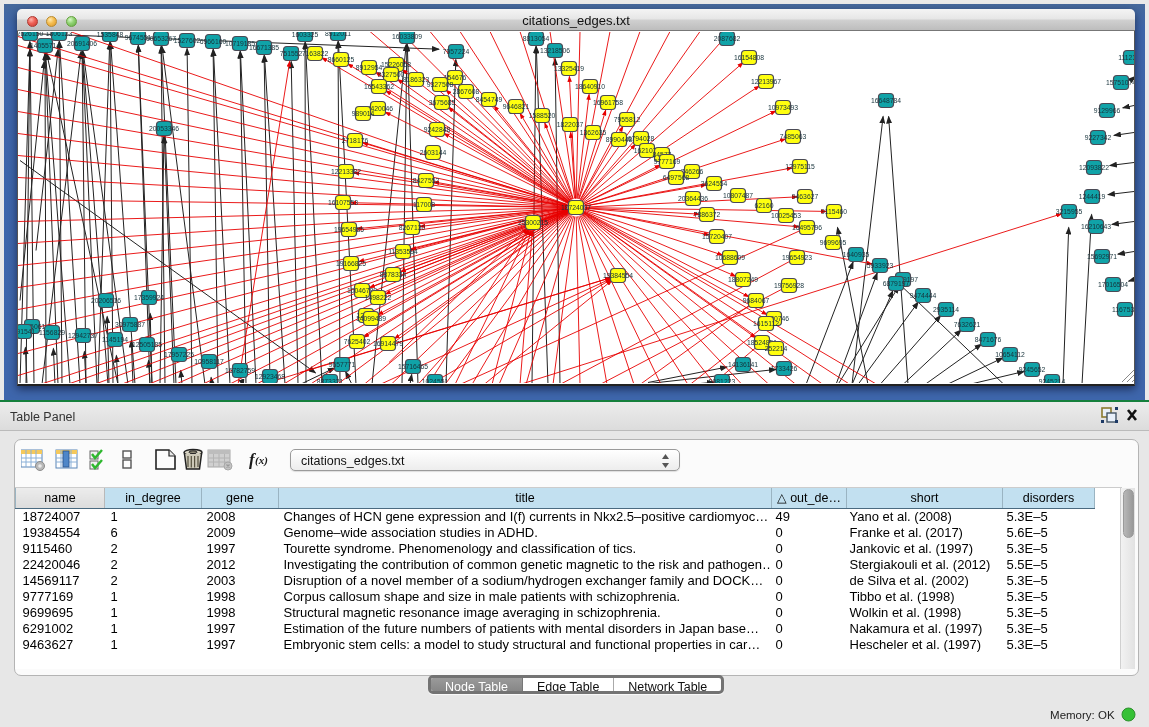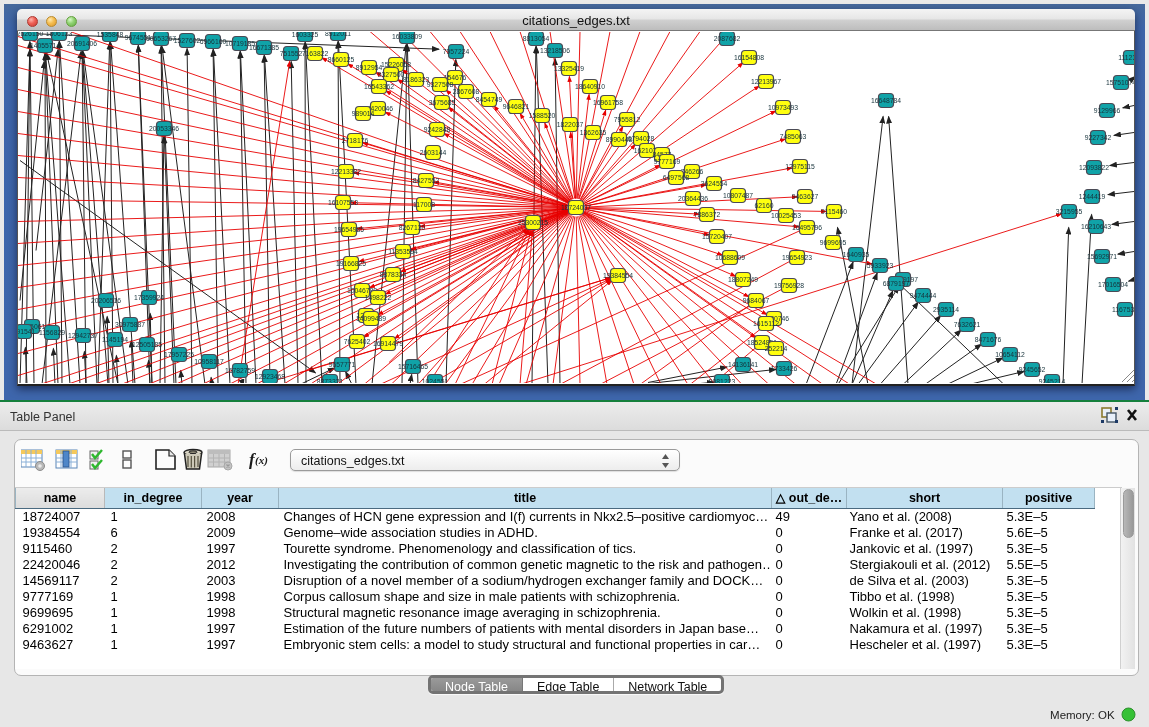--- a/index.html
+++ b/index.html
@@ -19,21 +19,21 @@
  background:linear-gradient(180deg,#ececec,#dcdcdc);border-bottom:1px solid #bbb;}
 #phead .t{position:absolute;left:10px;top:8px;font-size:12.5px;color:#333}
 #pbody{position:absolute;left:0;top:31px;width:100%;height:296px;background:#e7e7e7}
 #box{position:absolute;left:14px;top:8px;width:1125px;height:237px;background:#fbfbfb;
  border:1px solid #b4b4b4;border-radius:7px}
 #combo{position:absolute;left:275px;top:9px;width:390px;height:22px;border:1px solid #9a9a9a;
  border-radius:5px;background:linear-gradient(180deg,#fff,#ededed);box-shadow:0 1px 1px rgba(0,0,0,.12)}
 #combo .txt{position:absolute;left:10px;top:4px;font-size:12.5px;color:#111}
 #tblwrap{position:absolute;left:0px;top:47px;width:1107px;height:182px;overflow:hidden;background:#fff;border-top:1px solid #ccc}
 table{border-collapse:collapse;table-layout:fixed;width:1079px;font-size:12.5px;color:#000}
-th{background:#c2e0f0;border:1px solid #9ab4c2;border-top:none;border-bottom:1px solid #4a6a80;font-weight:bold;
+th{background:#c2e0f0;border:1px solid #9ab4c2;border-top:none;border-bottom:1px solid #4a6a80;font-weight:normal;
  height:20px;font-size:12.5px;padding:0}
 td{height:16px;padding:0;white-space:nowrap;overflow:hidden;font-size:13px}
 td.c1{padding-left:7px}td.c2{padding-left:6px}td.c3{padding-left:5px}td.c4{padding-left:5px}
 td.c5{padding-left:4px}td.c6{padding-left:3px}td.c7{padding-left:4px}
 #sbar{position:absolute;right:3px;top:48px;width:15px;height:181px;background:linear-gradient(90deg,#f2f2f2,#e2e2e2);border-left:1px solid #d0d0d0}
 #sbar .thumb{position:absolute;left:2px;top:1px;width:11px;height:49px;border-radius:6px;
  background:linear-gradient(90deg,#b8b8b8,#999);border:1px solid #9a9a9a}
 #tabs{position:absolute;left:428px;top:244px;height:19px;display:flex;
  border:3px solid #737373;border-radius:5px;overflow:hidden;background:#fff;
  box-shadow:0 1px 1px rgba(255,255,255,.8)}
@@ -931,25 +931,25 @@
               <col style="width:77px">
               <col style="width:493px">
               <col style="width:75px">
               <col style="width:156px">
               <col style="width:92px">
             </colgroup>
      <thead>
               <tr>
                 <th style="background:linear-gradient(180deg,#ececec,#dcdcdc);border-right:1px solid #b9b9b9">name</th>
                 <th>in_degree</th>
-                <th>year</th>
+                <th>gene</th>
                 <th>title</th>
                 <th>△ out_de…</th>
                 <th>short</th>
-                <th>positive</th>
+                <th>disorders</th>
               </tr>
             </thead>
      <tbody>
               <tr>
                 <td class="c1">18724007</td>
                 <td class="c2">1</td>
                 <td class="c3">2008</td>
                 <td class="c4">Changes of HCN gene expression and I(f) currents in Nkx2.5–positive cardiomyoc…</td>
                 <td class="c5">49</td>
                 <td class="c6">Yano et al. (2008)</td>
@@ -981,21 +981,21 @@
                 <td class="c5">0</td>
                 <td class="c6">Stergiakouli et al. (2012)</td>
                 <td class="c7">5.5E–5</td>
               </tr>
               <tr>
                 <td class="c1">14569117</td>
                 <td class="c2">2</td>
                 <td class="c3">2003</td>
                 <td class="c4">Disruption of a novel member of a sodium/hydrogen exchanger family and DOCK…</td>
                 <td class="c5">0</td>
-                <td class="c6">de Silva et al. (2003)</td>
+                <td class="c6">de Silva et al. (2002)</td>
                 <td class="c7">5.3E–5</td>
               </tr>
               <tr>
                 <td class="c1">9777169</td>
                 <td class="c2">1</td>
                 <td class="c3">1998</td>
                 <td class="c4">Corpus callosum shape and size in male patients with schizophrenia.</td>
                 <td class="c5">0</td>
                 <td class="c6">Tibbo et al. (1998)</td>
                 <td class="c7">5.3E–5</td>

